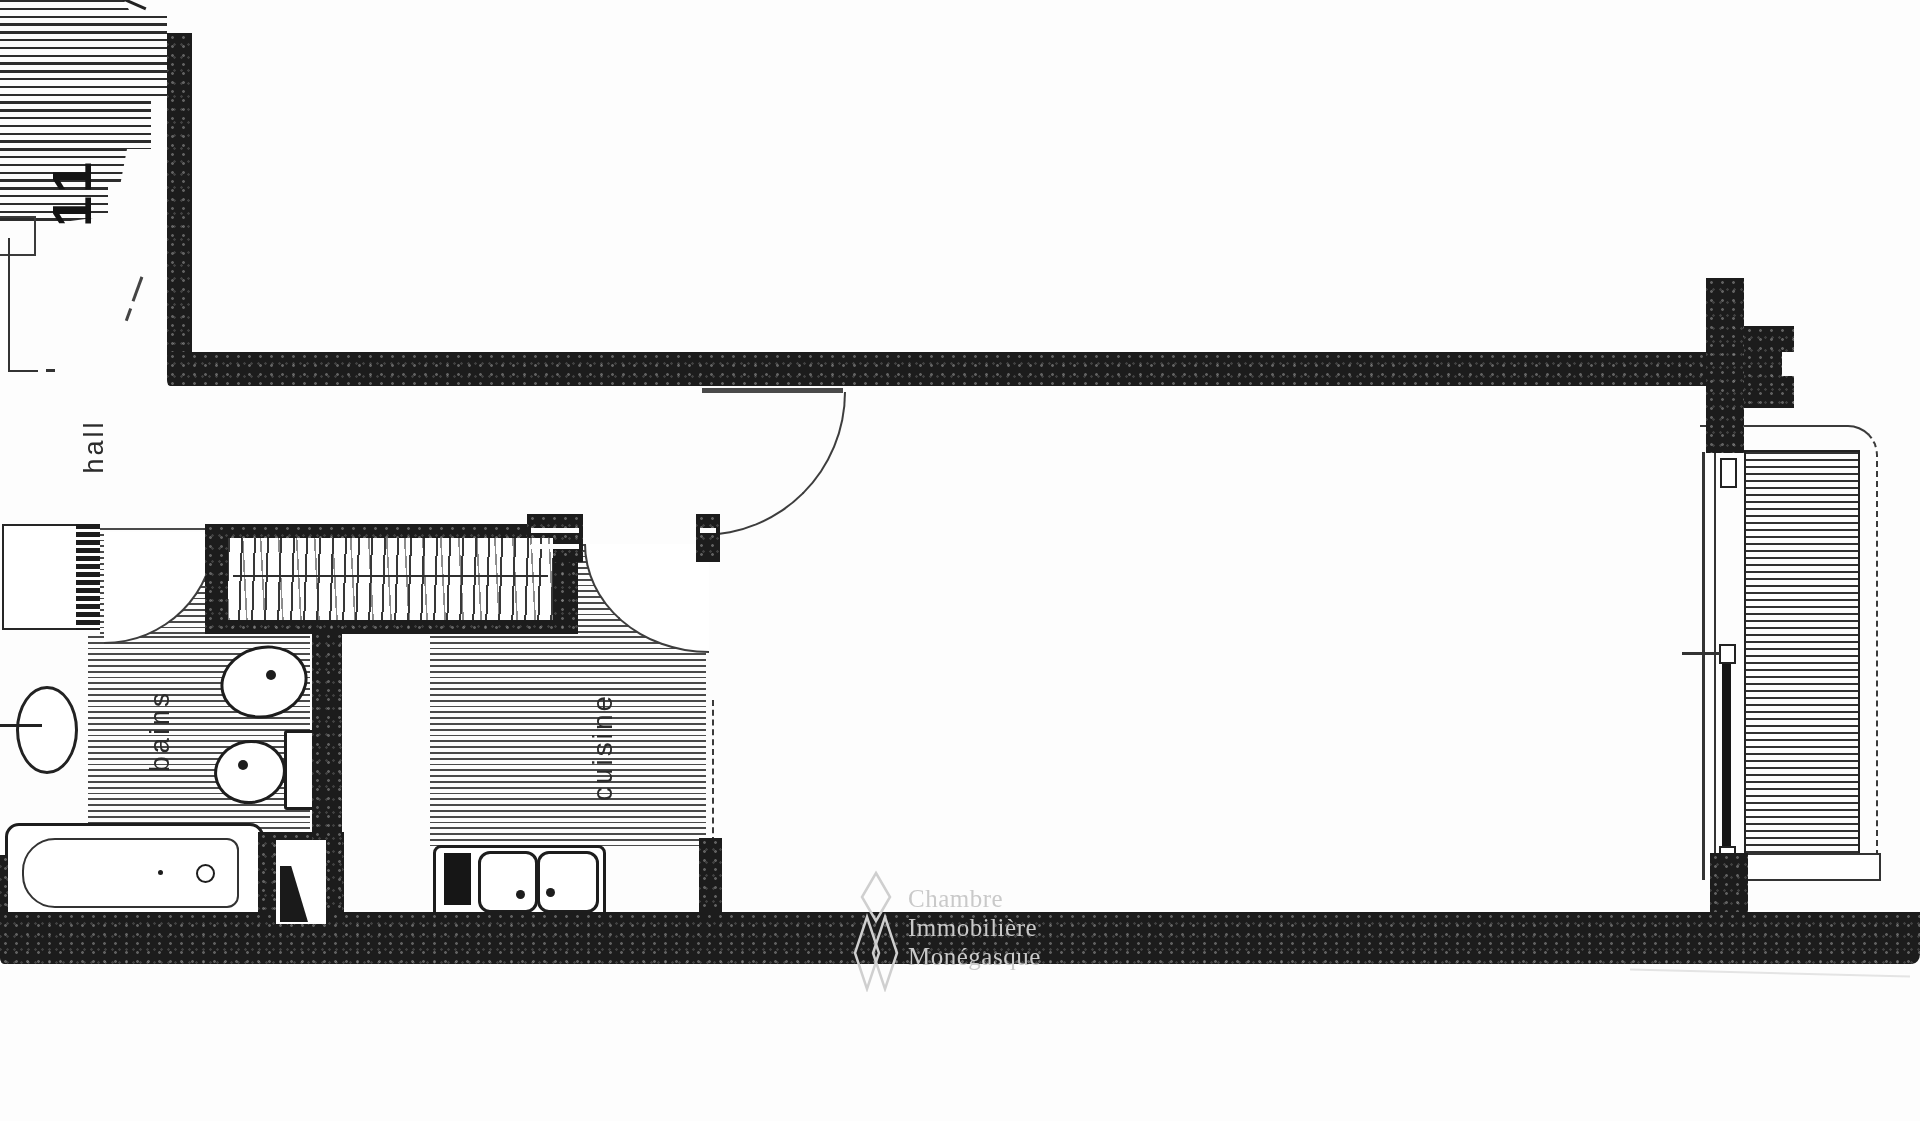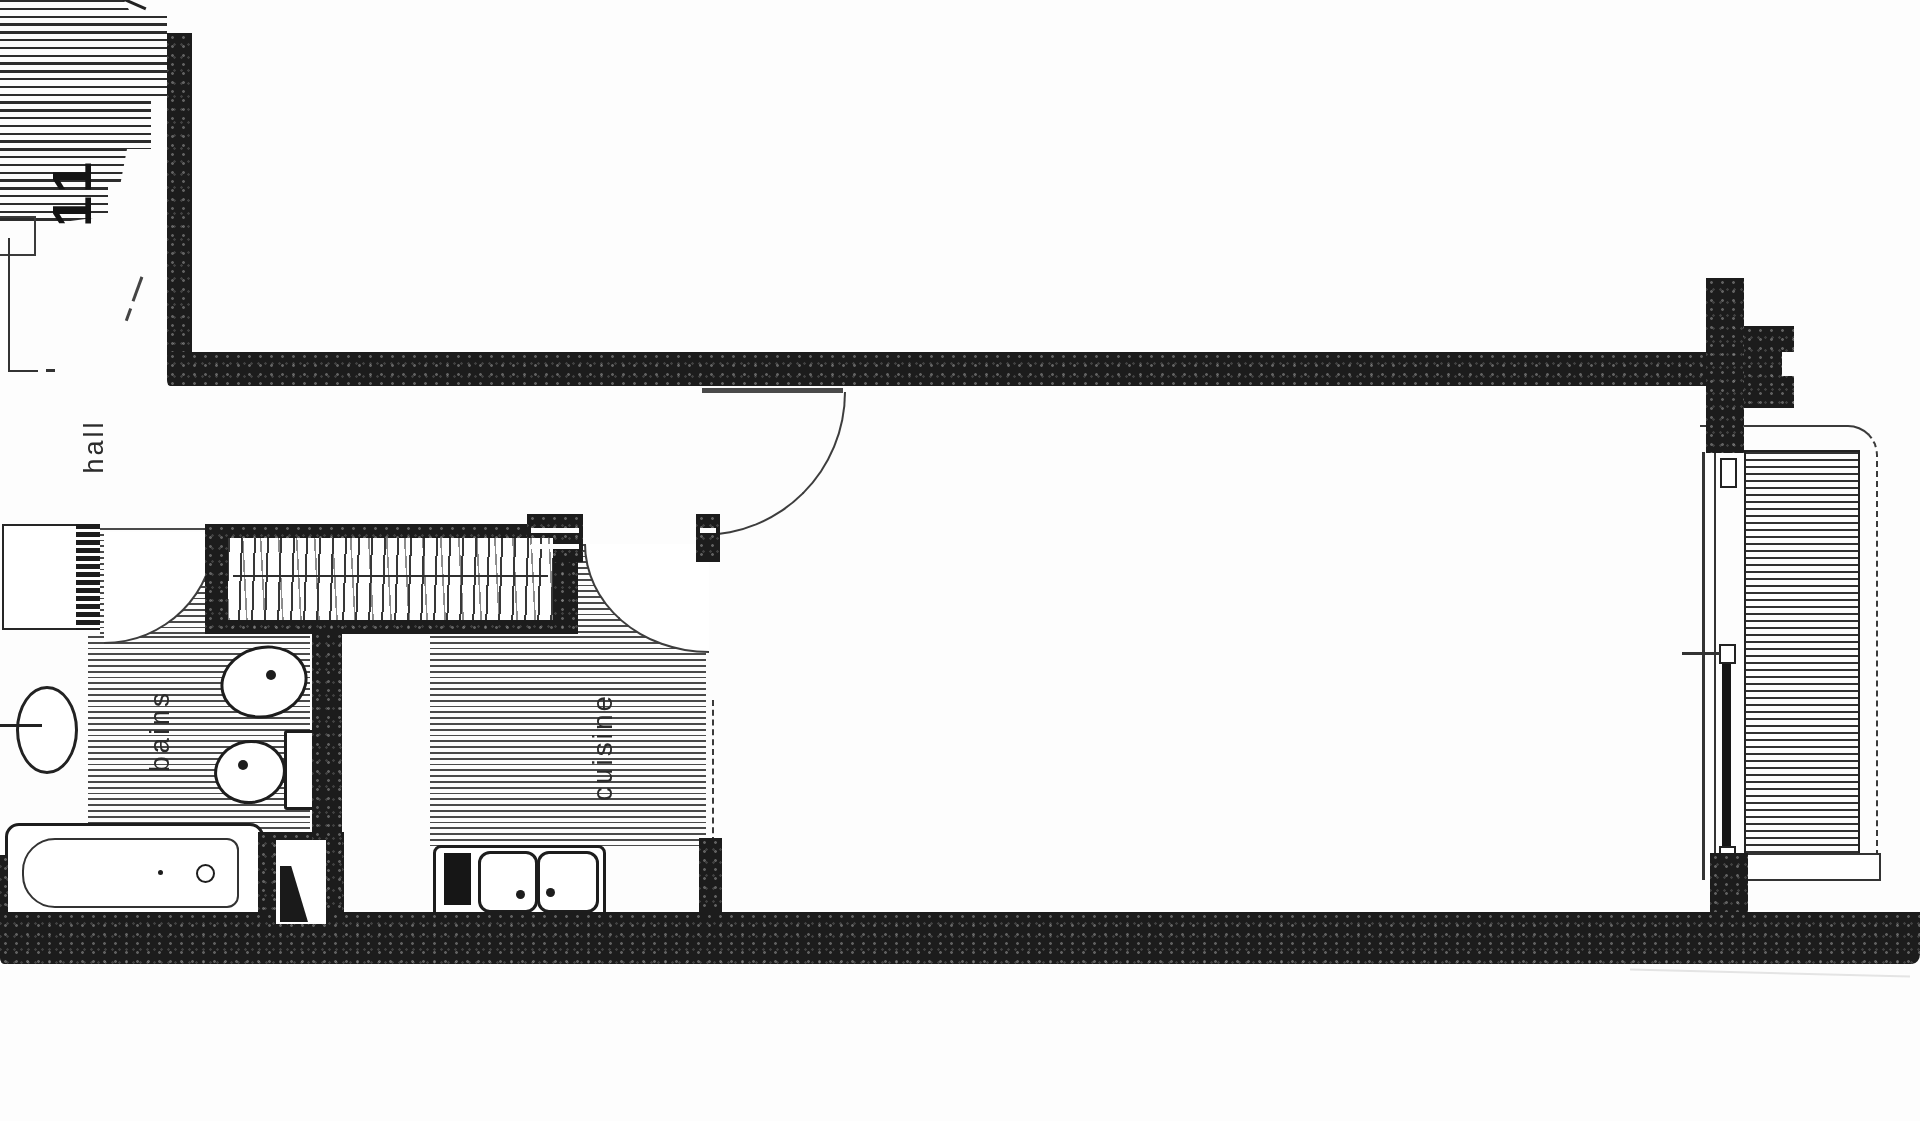--- a/index.html
+++ b/index.html
@@ -140,14 +140,26 @@
   <div class="abs" style="left:1719px;top:846px;width:13px;height:14px;border:2px solid #222;background:#fff;z-index:3;"></div>
   <div class="abs" style="left:1720px;top:458px;width:13px;height:26px;border:2px solid #222;background:#fff;z-index:3;"></div>
   <div class="abs thinline" style="left:1682px;top:652px;width:38px;height:2.5px;"></div>
 
   <div class="abs" style="left:1744px;top:853px;width:133px;height:24px;border:2px solid #333;background:#fff;z-index:3;"></div>
   <div class="abs wall" style="left:1710px;top:853px;width:38px;height:70px;"></div>
 
   <div class="abs wall" style="left:0;top:912px;width:1920px;height:52px;border-radius:0 0 8px 4px/0 0 10px 6px;"></div>
   <div class="abs" style="left:1630px;top:972px;width:280px;height:2px;background:#e4e4e4;transform:rotate(1.4deg);"></div>
 
+  <div class="abs watermark" style="left:852px;top:870px;width:320px;height:125px;display:flex;align-items:flex-start;">
+    <svg width="48" height="122" viewBox="0 0 48 122" style="flex:0 0 auto;">
+      <path d="M24 3 L38 27 L24 51 L10 27 Z" fill="none" stroke="#cfcfcf" stroke-width="2.5"></path>
+      <path d="M15 47 L27 83 L15 119 L3 83 Z" fill="none" stroke="#cfcfcf" stroke-width="2.5"></path>
+      <path d="M33 47 L45 83 L33 119 L21 83 Z" fill="none" stroke="#cfcfcf" stroke-width="2.5"></path>
+    </svg>
+    <div class="wm-text" style="margin:14px 0 0 8px;">
+      <div>Chambre</div>
+      <div>Immobilière</div>
+      <div>Monégasque</div>
+    </div>
+  </div>
 
 </div>
 
 </body></html>

